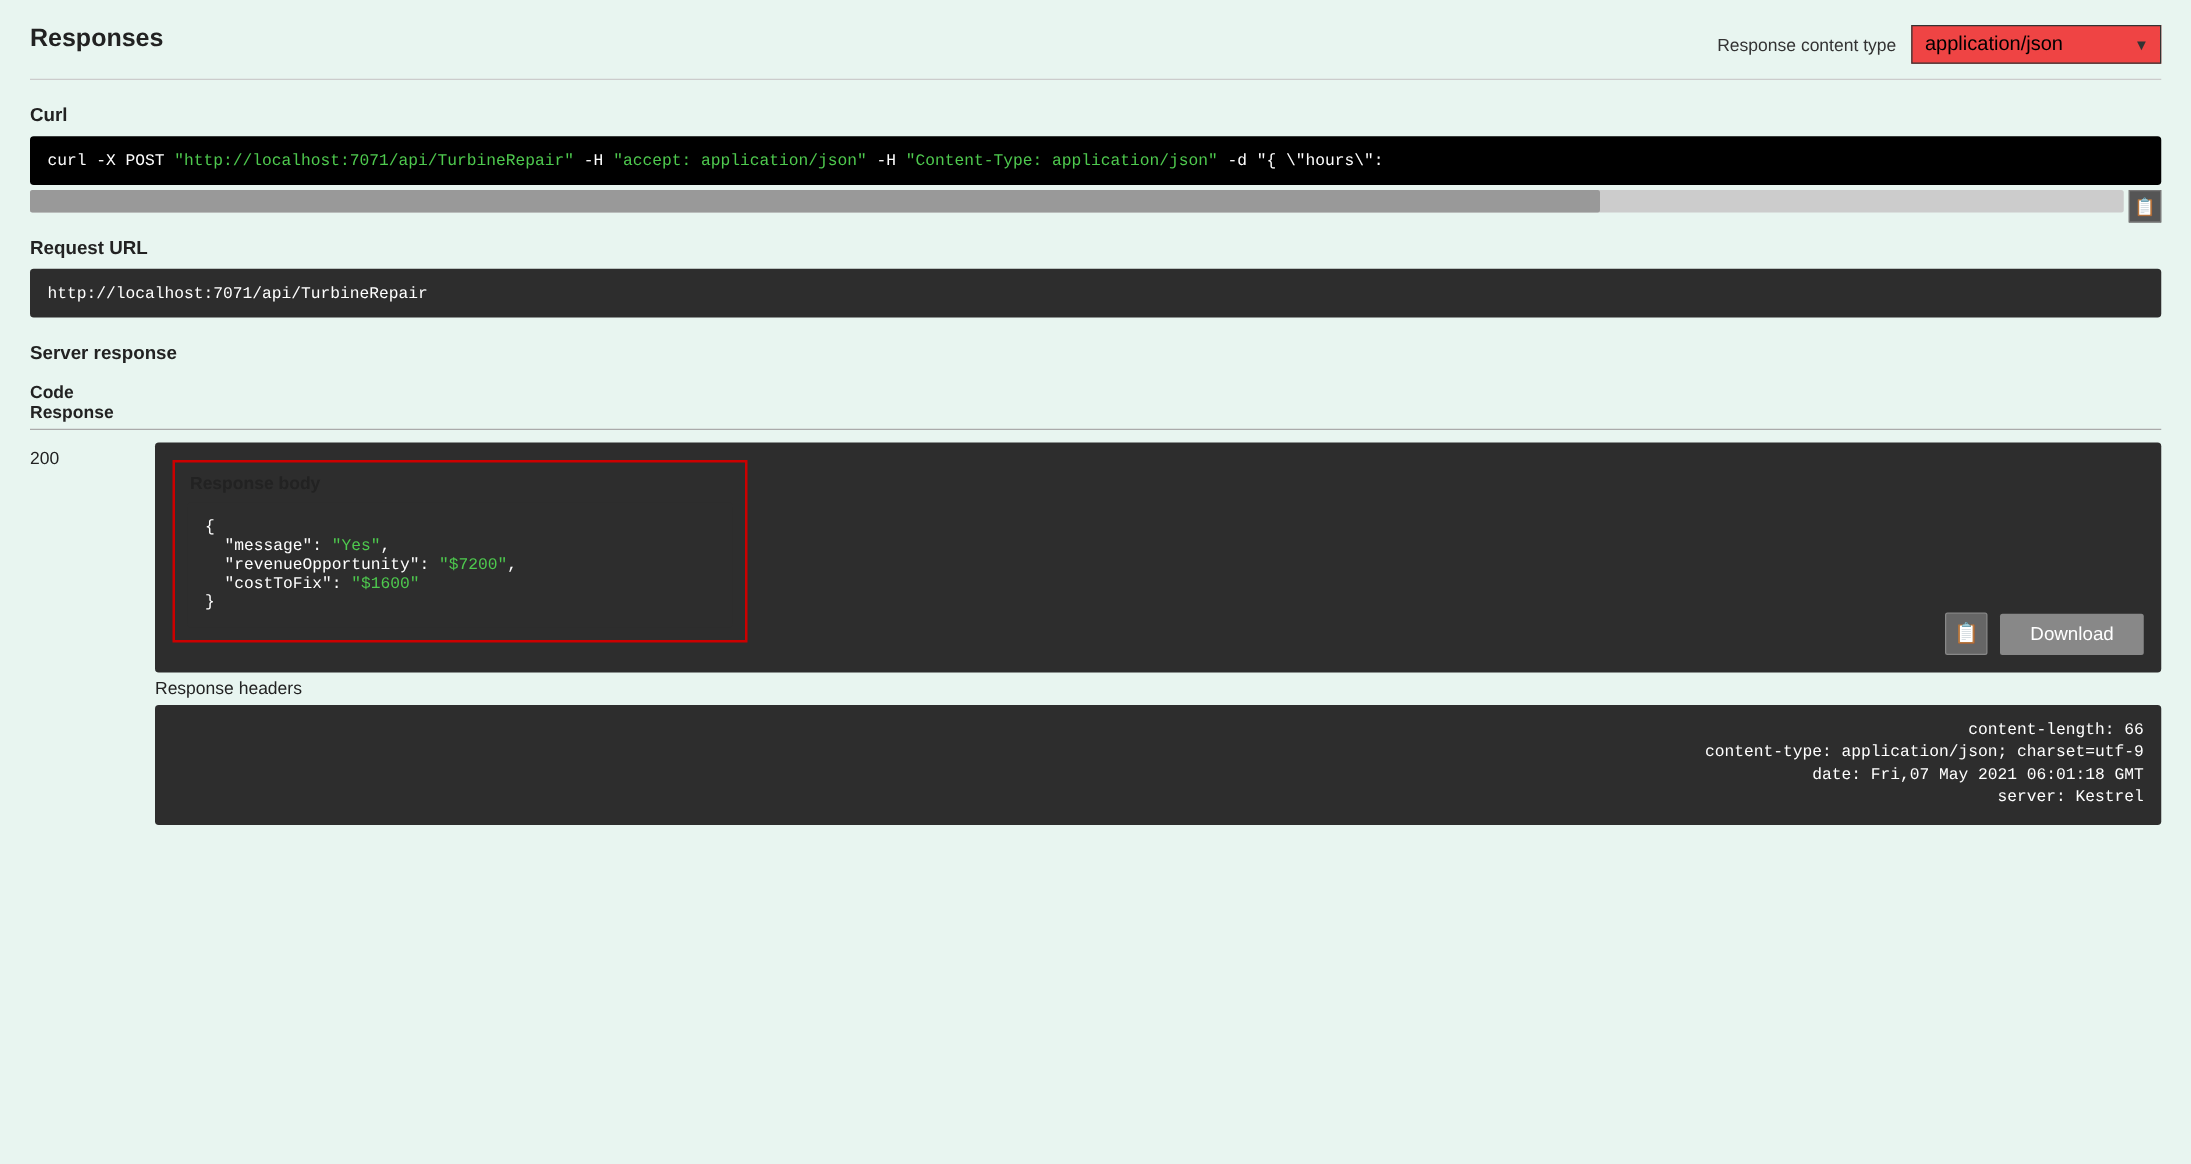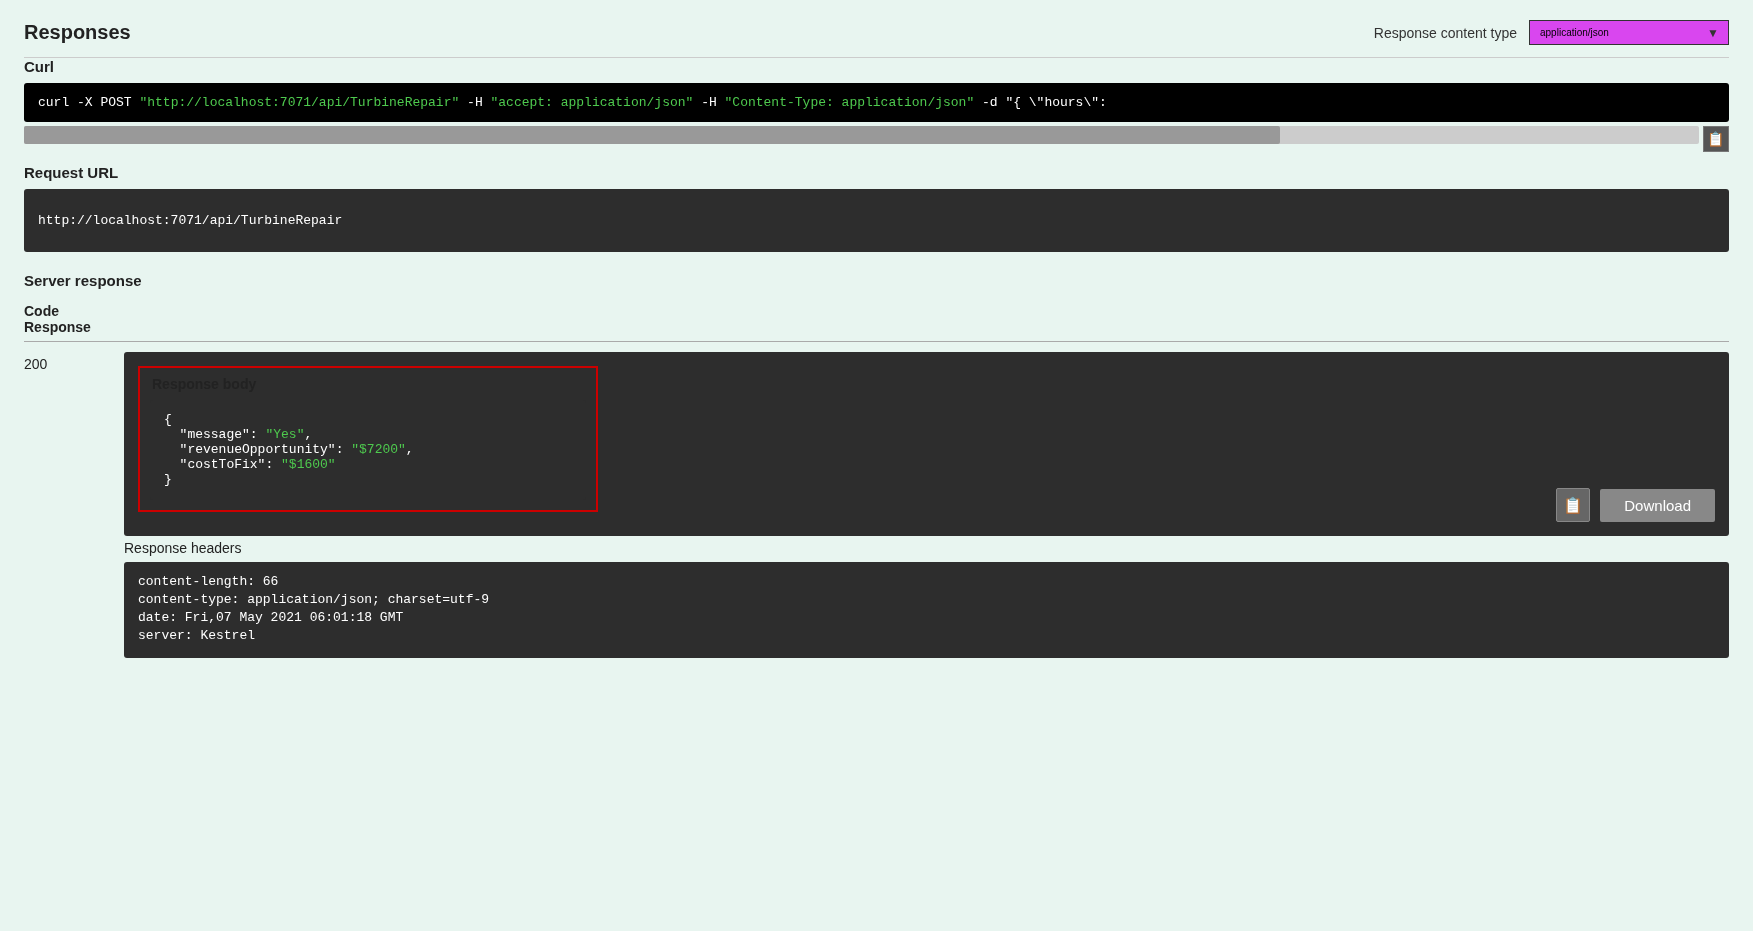--- a/index.html
+++ b/index.html
@@ -9,44 +9,44 @@
       font-size: 14px;
       color: #333;
     }
     .page-container {
       padding: 20px 24px;
       background-color: #e8f5f0;
       min-height: 931px;
     }
     .header-row {
       display: flex;
-      align-items: center;
       justify-content: space-between;
+      margin-bottom: 20px;
       padding-bottom: 12px;
       border-bottom: 1px solid #ccc;
     }
     .responses-title {
       font-size: 20px;
       font-weight: bold;
       color: #222;
     }
     .content-type-row {
       display: flex;
       align-items: center;
       gap: 12px;
     }
     .content-type-label {
       font-size: 14px;
       color: #333;
     }
     .content-type-select {
       border: 1.5px solid #333;
-      background: #d946ef;
+      background: #ef4444;
       padding: 6px 32px 6px 10px;
-      font-size: 10px;
+      font-size: 16px;
       appearance: none;
       cursor: pointer;
       min-width: 200px;
       position: relative;
     }
     .select-wrapper {
       position: relative;
       display: inline-block;
     }
     .select-wrapper::after {
@@ -116,21 +116,21 @@
       justify-content: center;
     }
     .request-url-section {
       margin-bottom: 20px;
     }
     .url-box {
       background-color: #2d2d2d;
       color: #fff;
       font-family: 'Courier New', monospace;
       font-size: 13px;
-      padding: 24px 14px;
+      padding: 12px 14px;
       border-radius: 3px;
     }
     .server-response-section {
       margin-bottom: 8px;
     }
     .table-header-row {
       display: flex;
       padding: 6px 0;
       border-bottom: 1px solid #aaa;
       margin-bottom: 0;
@@ -228,20 +228,21 @@
     .headers-box {
       background-color: #2d2d2d;
       color: #fff;
       font-family: 'Courier New', monospace;
       font-size: 13px;
       padding: 12px 14px;
       border-radius: 3px;
     }
     .headers-box div {
       margin-bottom: 3px;
+      text-align: right;
     }
     .full-dark-area {
       background-color: #2d2d2d;
       border-radius: 3px;
       padding: 14px;
       width: 100%;
       position: relative;
     }
     .inline-actions {
       position: absolute;

